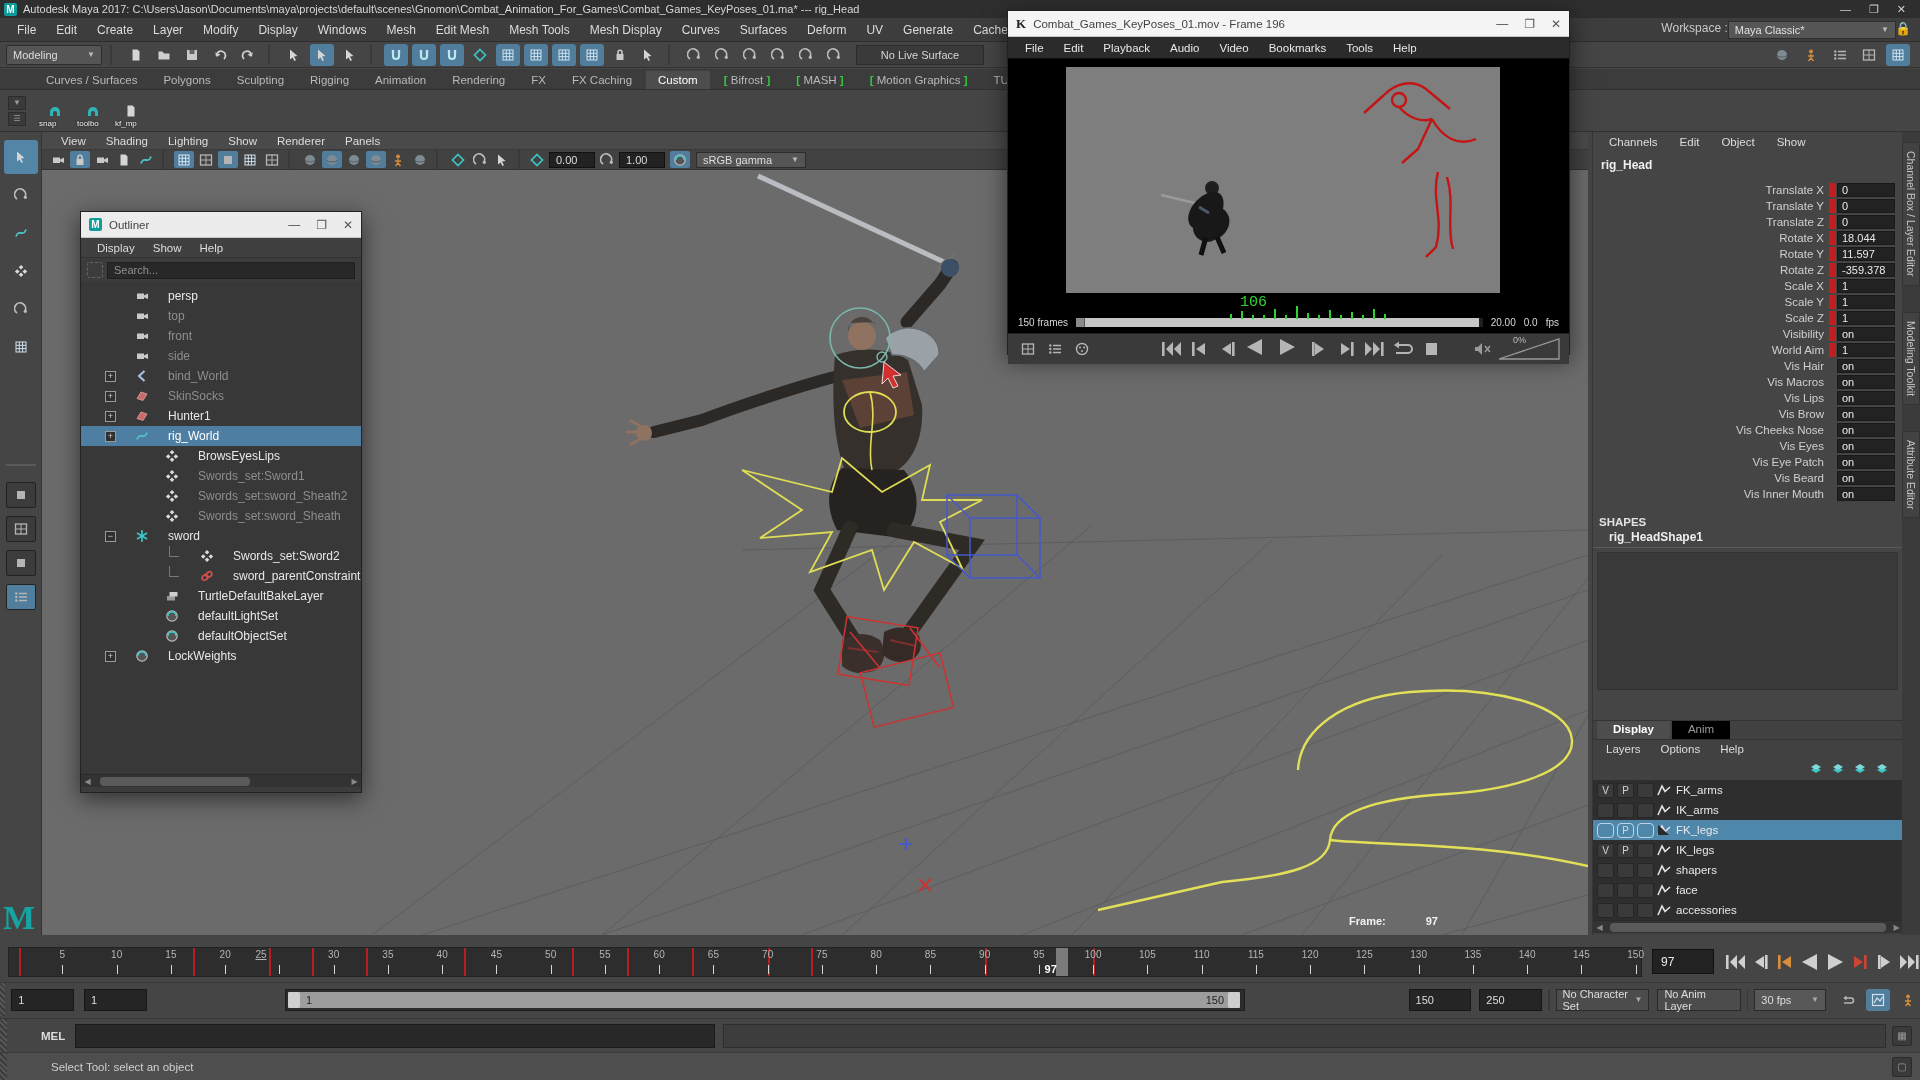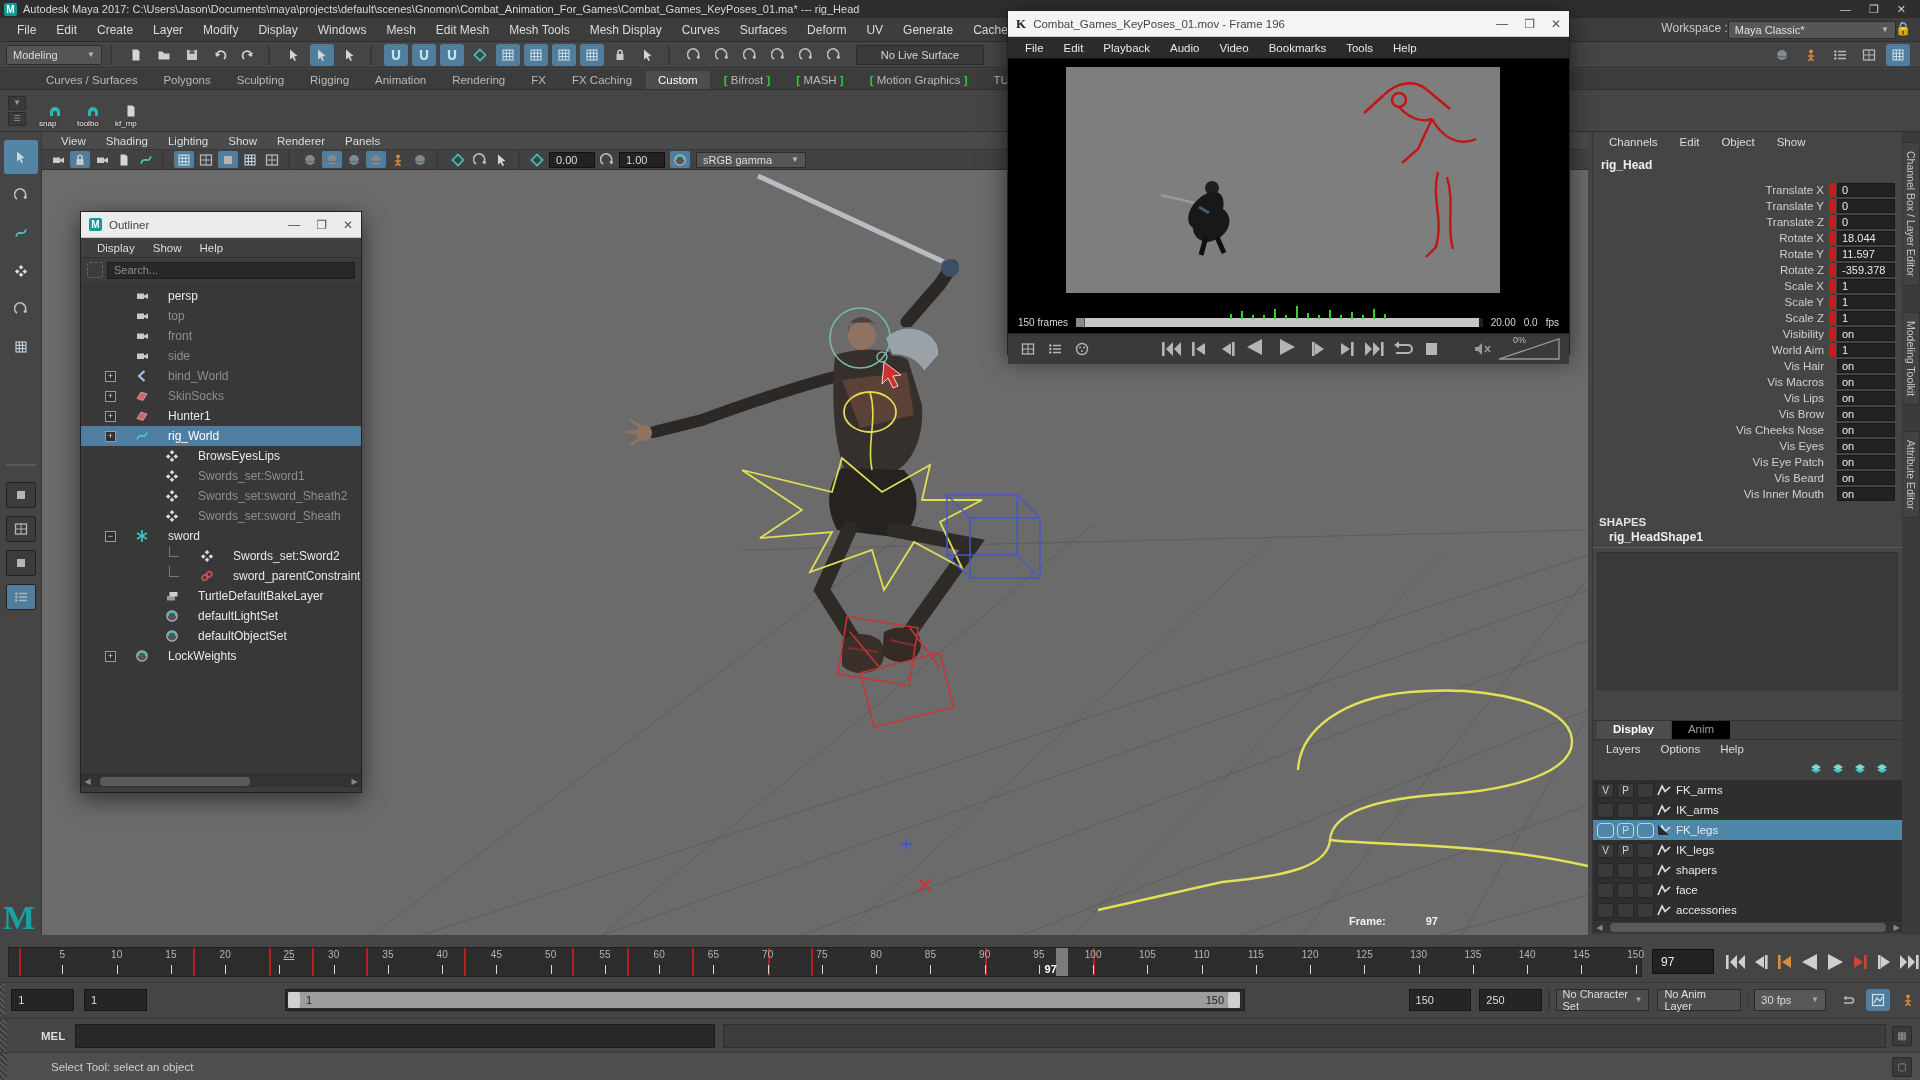--- a/index.html
+++ b/index.html
@@ -1155,20 +1155,21 @@
         </g>
         <g>
           <line x1="95" y1="128" x2="154" y2="142" stroke="#9a9a9a" stroke-width="2.4"></line>
           <circle cx="146" cy="121" r="7" fill="#1f1f1f"></circle>
           <path d="M138,128 C152,120 160,128 157,142 C169,150 163,168 150,172 C140,179 127,172 127,161 C117,154 124,136 138,128 Z" fill="#181818"></path>
           <path d="M140,170 L135,188 M151,170 L158,186" stroke="#101010" stroke-width="5"></path>
           <path d="M133,140 l 10,6" stroke="#4a5a6a" stroke-width="3"></path>
         </g>
       </svg>
     </div>
+    <div class="pl-framenum">106</div>
     <div class="pl-ticks">
         <i style="height: 5px;"></i>
         <i style="height: 8px;"></i>
         <i style="height: 4px;"></i>
         <i style="height: 4px;"></i>
         <i style="height: 10px;"></i>
         <i style="height: 4px;"></i>
         <i style="height: 13px;"></i>
         <i style="height: 6px;"></i>
         <i style="height: 4px;"></i>
@@ -1567,21 +1568,21 @@
       <span class="keyline" style="left: 1084.15px;"></span>
       <span class="curmark" style="left: 1046.6px;"></span>
       <span class="tick-label" style="left: 53.4px;">5</span>
       <span class="tick-mark" style="left: 53.4px;"></span>
       <span class="tick-label" style="left: 107.65px;">10</span>
       <span class="tick-mark" style="left: 107.65px;"></span>
       <span class="tick-label" style="left: 161.9px;">15</span>
       <span class="tick-mark" style="left: 161.9px;"></span>
       <span class="tick-label" style="left: 216.15px;">20</span>
       <span class="tick-mark" style="left: 216.15px;"></span>
-      <span class="tick-label" style="left: 280px; text-decoration: underline;">25</span>
+      <span class="tick-label" style="left: 252px; text-decoration: underline;">25</span>
       <span class="tick-mark" style="left: 270.4px;"></span>
       <span class="tick-label" style="left: 324.65px;">30</span>
       <span class="tick-mark" style="left: 324.65px;"></span>
       <span class="tick-label" style="left: 378.9px;">35</span>
       <span class="tick-mark" style="left: 378.9px;"></span>
       <span class="tick-label" style="left: 433.15px;">40</span>
       <span class="tick-mark" style="left: 433.15px;"></span>
       <span class="tick-label" style="left: 487.4px;">45</span>
       <span class="tick-mark" style="left: 487.4px;"></span>
       <span class="tick-label" style="left: 541.65px;">50</span>

